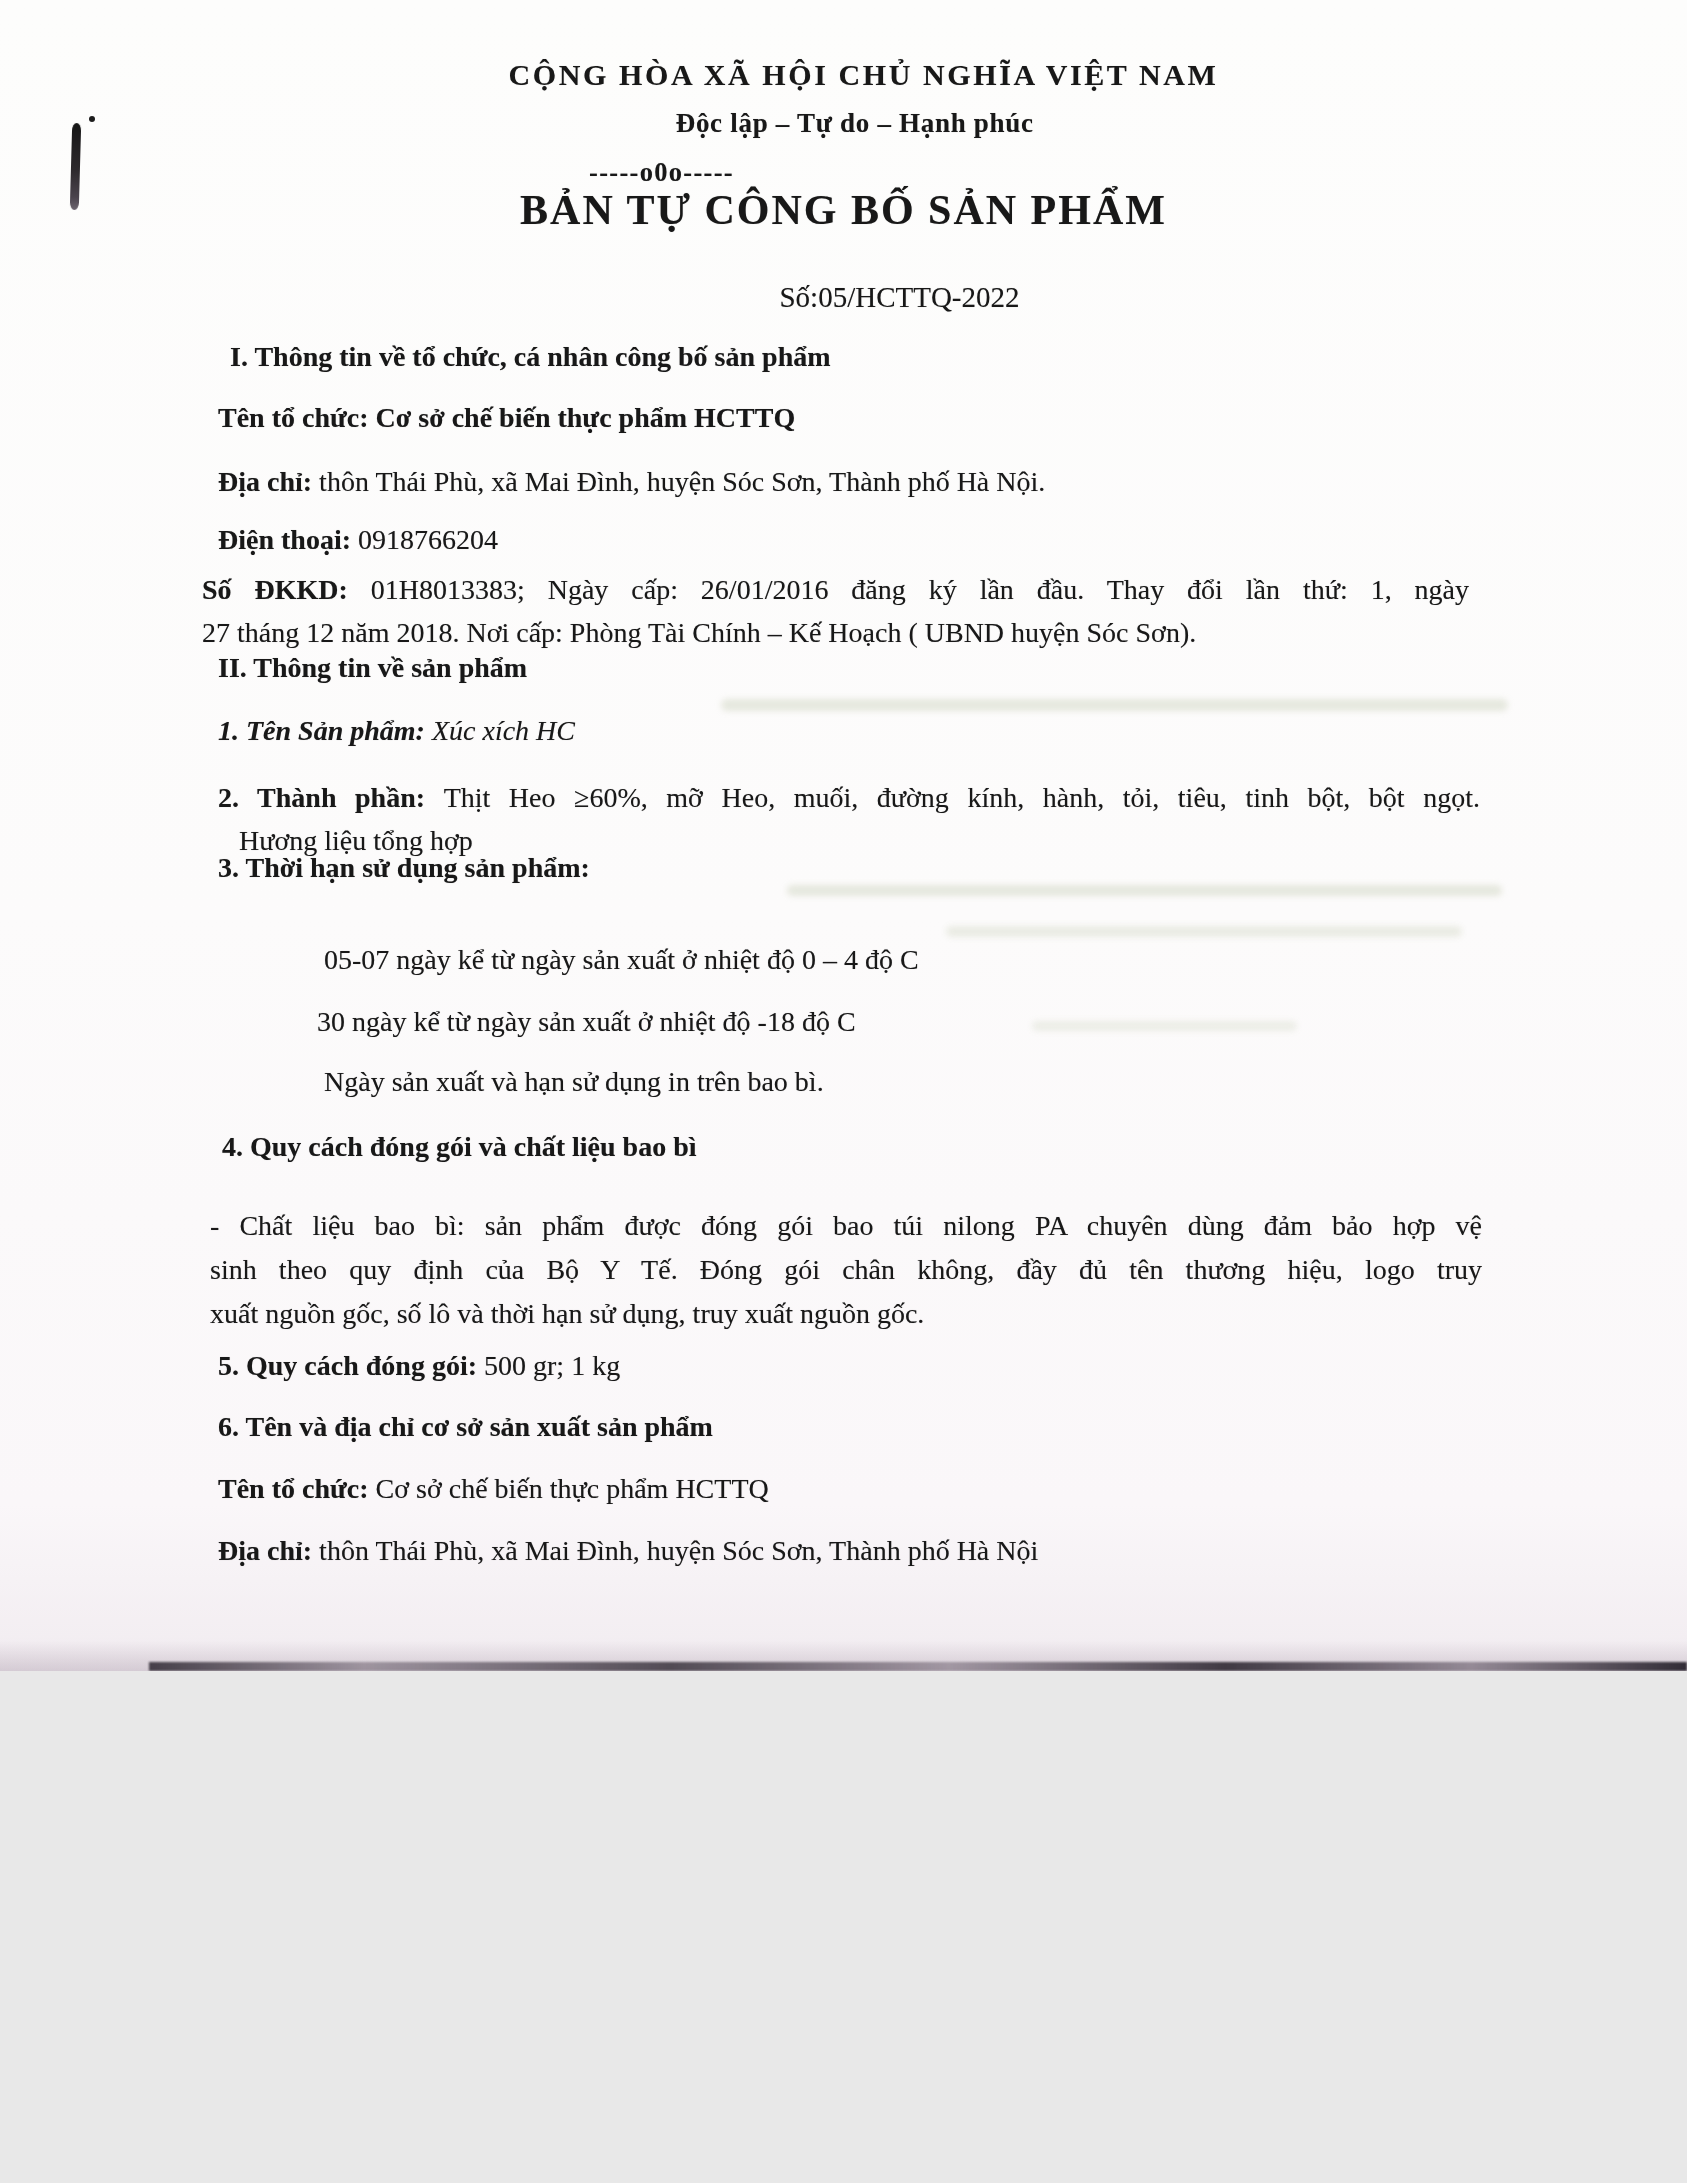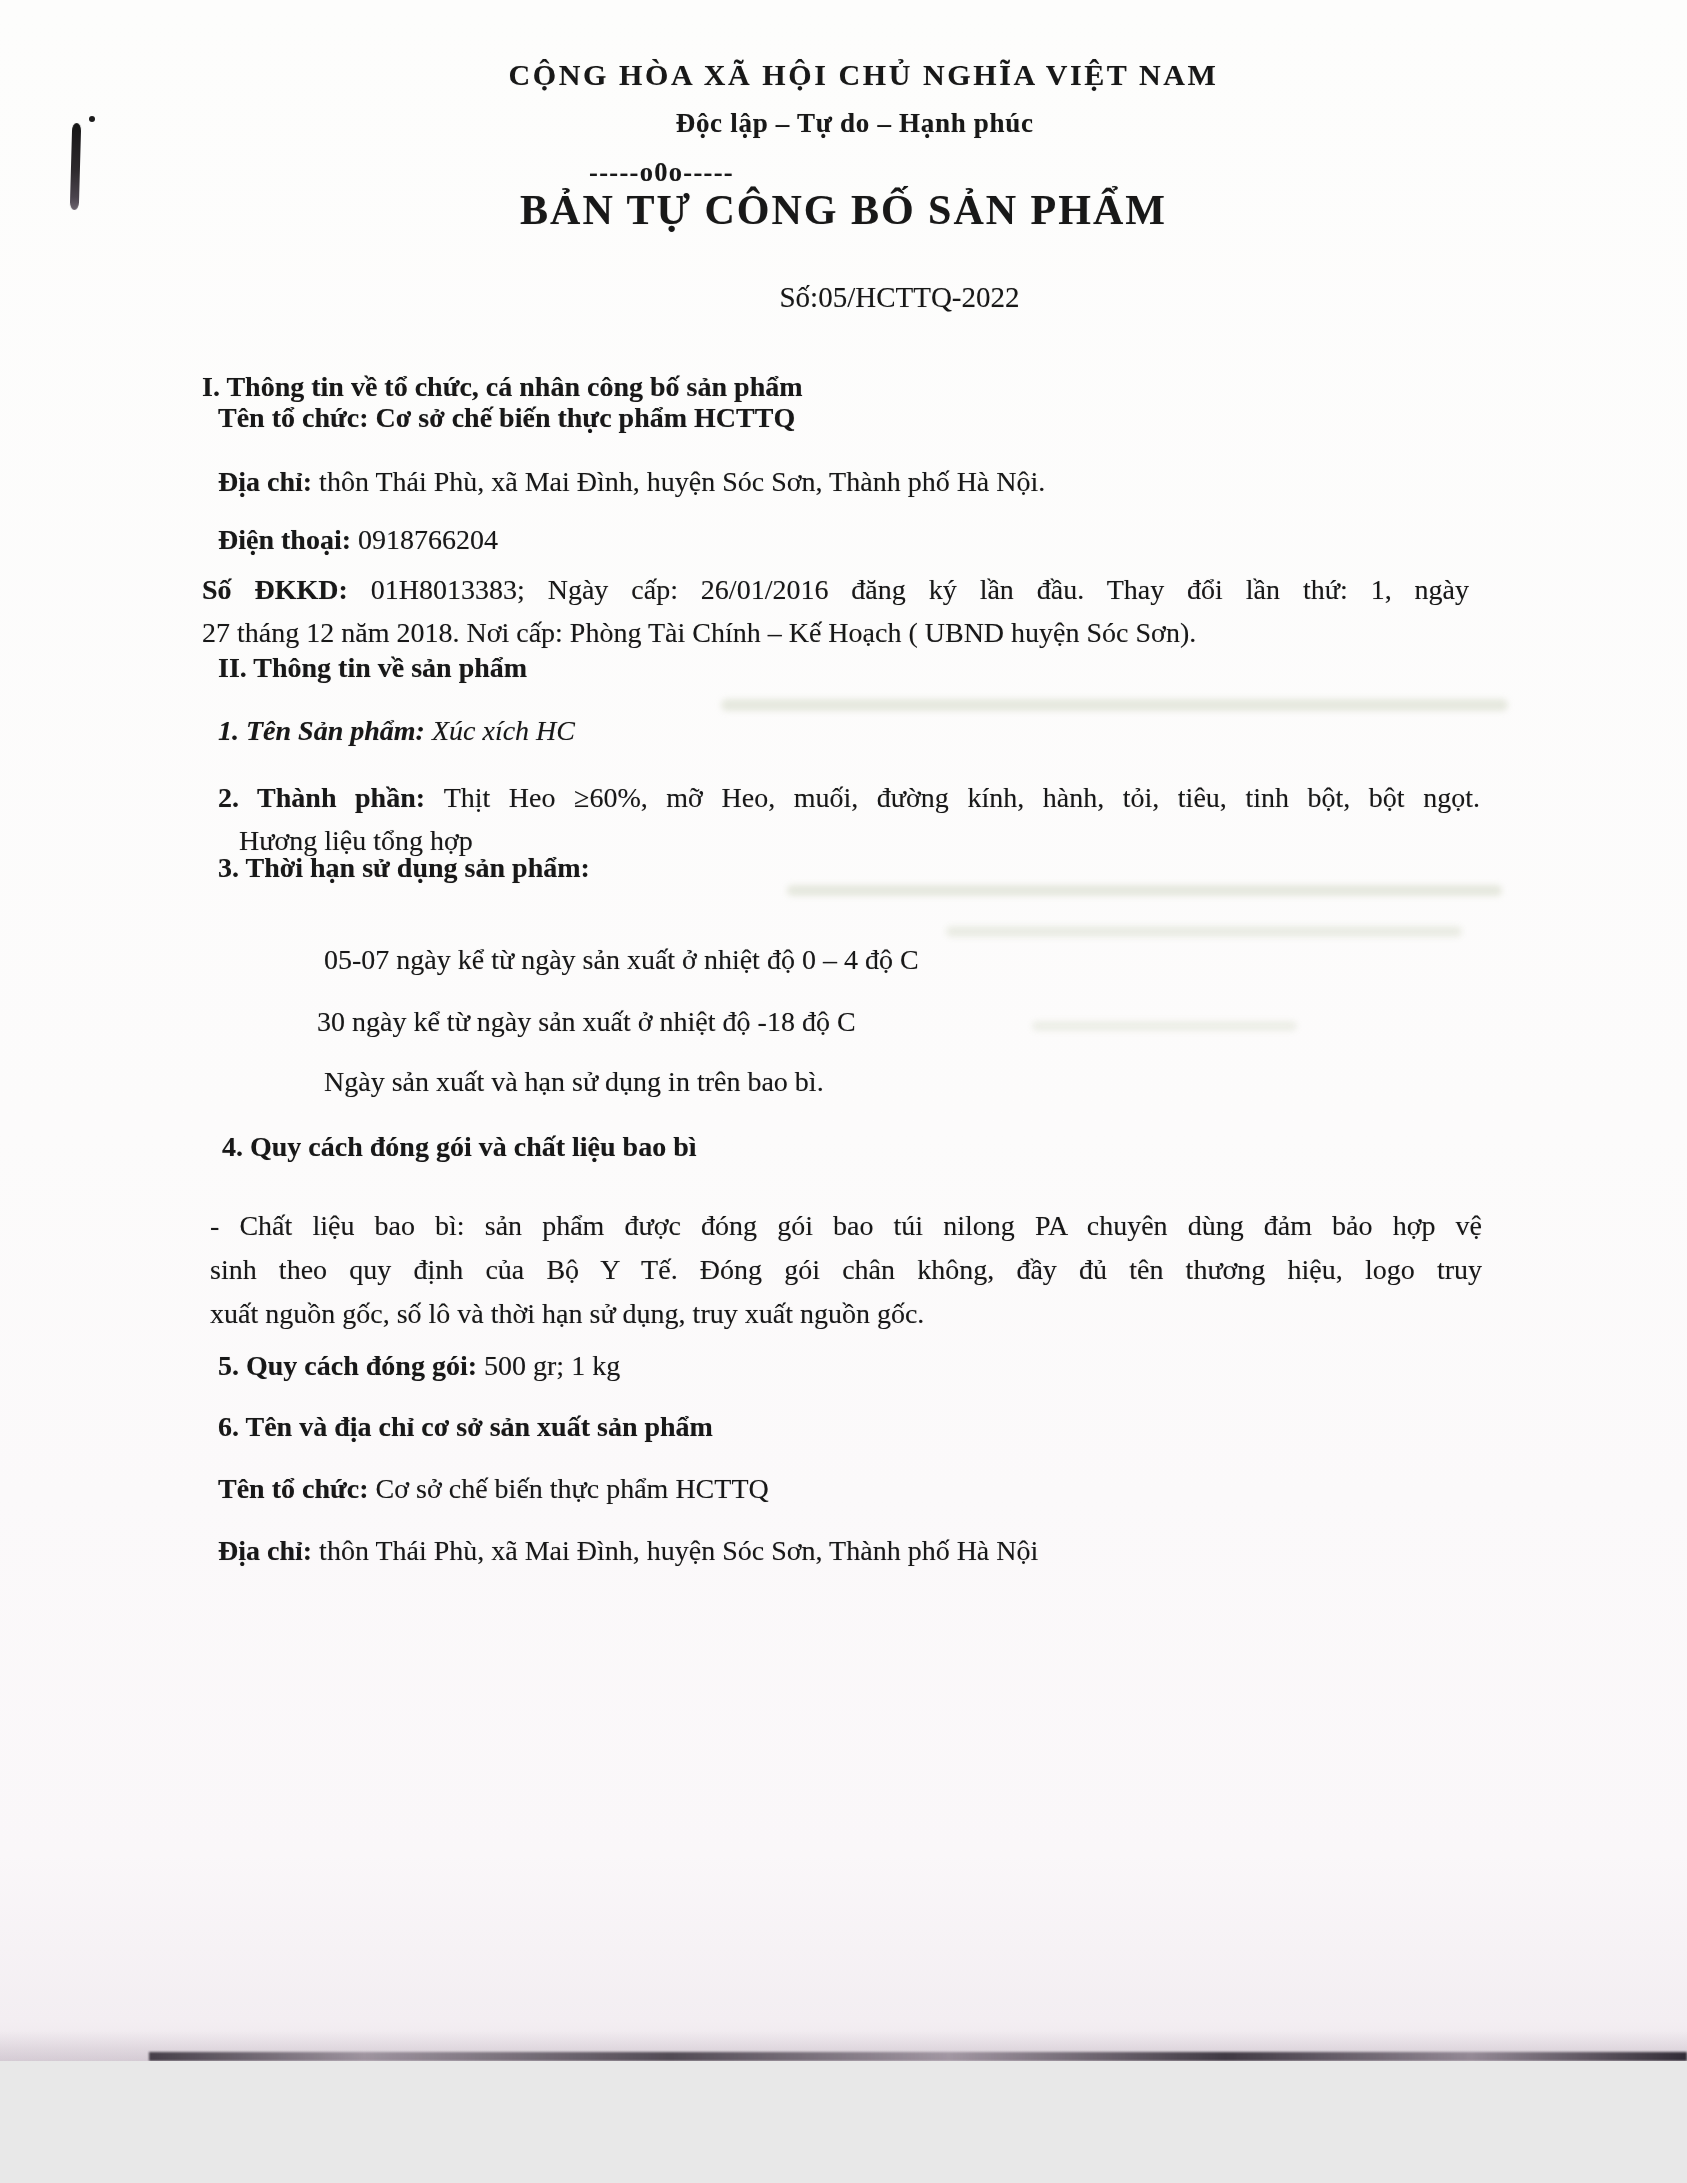--- a/index.html
+++ b/index.html
@@ -1,18 +1,18 @@
 <!DOCTYPE html>
 <html style="font-size:10.6px"><head>
 <meta charset="utf-8">
 <style>
   html,body{margin:0;padding:0;background:#e8e8e8;}
   .page{
     position:relative;
-    width:1687px;height:2061px;
+    width:1687px;height:1671px;
     margin:0 auto;
     overflow:hidden;
     background:linear-gradient(180deg,#fdfdfc 0%,#fcfbfb 55%,#faf7f9 90%,#f3eef2 98%,#ece5eb 100%);
     font-family:"Liberation Serif","DejaVu Serif",serif;
     color:#181818;
     text-shadow:0 0 0.8px rgba(25,25,25,0.35);
   }
   .abs{position:absolute;line-height:1.15;}
   .b{font-weight:bold;}
   .center{left:0;width:100%;text-align:center;}
@@ -57,21 +57,21 @@
   <div class="bleed bleed3"></div>
   <div class="bleed bleed4"></div>
 
   <div class="abs center hdr1 b">CỘNG HÒA XÃ HỘI CHỦ NGHĨA VIỆT NAM</div>
   <div class="abs center hdr2 b">Độc lập – Tự do – Hạnh phúc</div>
   <div class="abs center divider b">-----o0o-----</div>
 
   <div class="abs center title b">BẢN TỰ CÔNG BỐ SẢN PHẨM</div>
   <div class="abs center docnum">Số:05/HCTTQ-2022</div>
 
-  <div class="abs body-line b" style="top:341px;left:202px;margin-top:30px;">I. Thông tin về tổ chức, cá nhân công bố sản phẩm</div>
+  <div class="abs body-line b" style="top:341px;left:230px;">I. Thông tin về tổ chức, cá nhân công bố sản phẩm</div>
 
   <div class="abs body-line" style="top:402px;left:218px;">
     <span class="b lbl">Tên tổ chức:</span><span class="b">Cơ sở chế biến thực phẩm HCTTQ</span>
   </div>
 
   <div class="abs body-line" style="top:466px;left:218px;">
     <span class="b lbl">Địa chỉ:</span><span>thôn Thái Phù, xã Mai Đình, huyện Sóc Sơn, Thành phố Hà Nội.</span>
   </div>
 
   <div class="abs body-line" style="top:524px;left:218px;">

